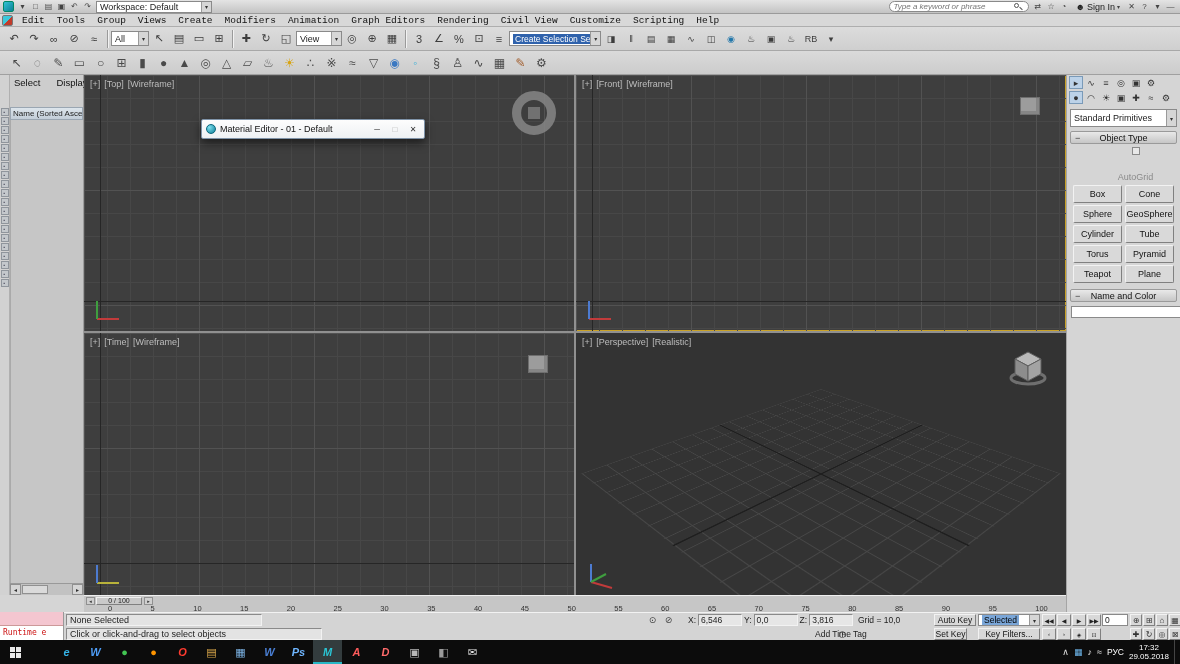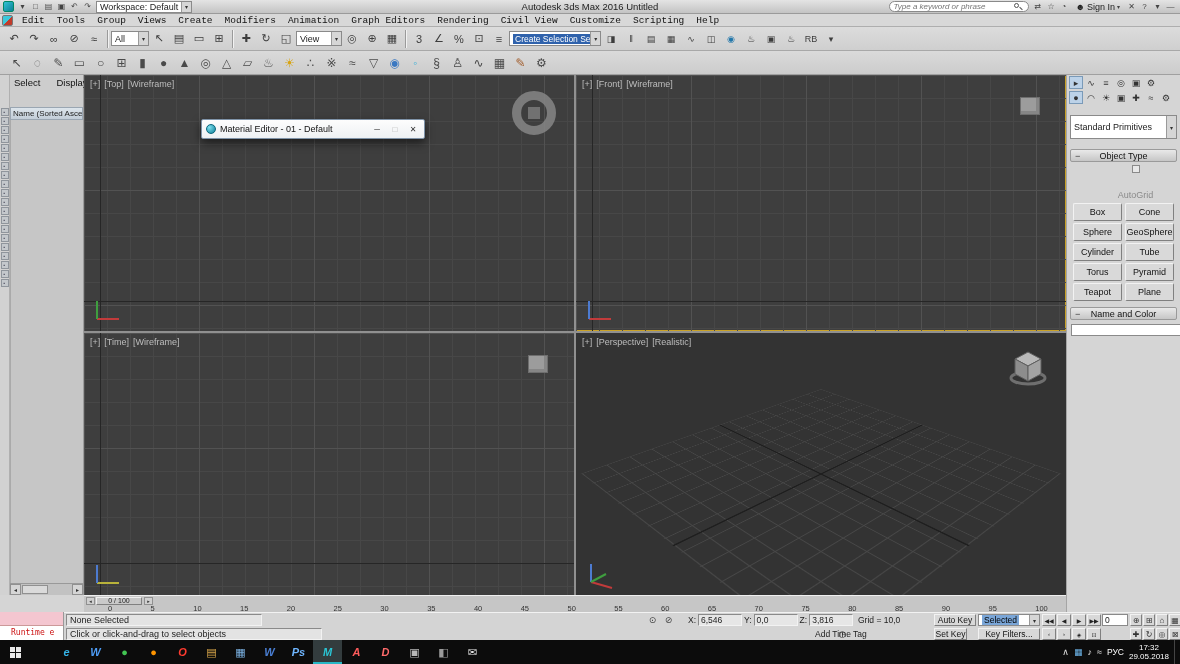--- a/index.html
+++ b/index.html
@@ -14,21 +14,21 @@
     display:flex; align-items:center; gap:2px; padding:0 3px; font-size:9px; }
   .app-logo { width:11px; height:11px; border-radius:2px;
     background:linear-gradient(135deg,#35c2d4,#0a7f96); border:1px solid #086; }
   .ticon { width:13px; height:12px; display:flex; align-items:center; justify-content:center;
     color:#444; font-size:8px; }
   .quick { display:flex; align-items:center; }
   .combo { background:#fff; border:1px solid #8a8a8a; display:flex; align-items:center;
     font-size:9px; height:12px; padding-left:3px; color:#222; }
   .combo .arrow { margin-left:auto; width:10px; height:100%; background:#d6d6d6;
     border-left:1px solid #9a9a9a; font-size:6px; display:flex; align-items:center; justify-content:center; color:#333; }
-  #titlebar .workspace { width:96px; }
+  #titlebar .workspace { width:116px; }
   .tb-title { position:absolute; left:0; right:0; text-align:center; pointer-events:none;
     font-size:9.5px; color:#222; }
   .search { margin-left:auto; width:140px; height:11px; background:#fff; border:1px solid #8a8a8a;
     border-radius:6px; display:flex; align-items:center; padding:0 3px; z-index:2; }
   .search input { border:none; outline:none; width:120px; font-size:8px; font-style:italic;
     color:#888; background:transparent; font-family:inherit; }
   .mag { position:relative; width:9px; height:9px; display:block; }
   .mag-c { position:absolute; left:1px; top:1px; width:5px; height:5px; border:1px solid #555; border-radius:50%; }
   .mag-h { position:absolute; left:6px; top:6px; width:4px; height:1px; background:#555; transform:rotate(45deg); }
   .signin { display:flex; align-items:center; gap:2px; padding:0 3px; color:#222; z-index:2; }
@@ -113,21 +113,21 @@
     background-size:340px 340px,340px 340px,26px 26px,26px 26px; }
   .pcube { position:absolute; right:18px; top:16px; z-index:2; }
 
   
   #cmdpanel { position:absolute; left:1066px; top:75px; width:114px; height:537px;
     background:#d5d5d5; border-left:1px solid #a5a5a5; }
   .cp-tabs, .cp-cats { display:flex; align-items:center; padding:1px 2px; gap:1px; }
   .cp-tab, .cp-cat { width:14px; height:13px; display:flex; align-items:center; justify-content:center;
     font-size:9px; color:#333; border:1px solid transparent; }
   .cp-tab[data-active="true"], .cp-cat[data-active="true"] { background:#bcd2e8; border:1px solid #7a9ab8; }
-  .cp-combo { margin:10px 3px; height:24px; }
+  .cp-combo { margin:4px 3px; height:18px; }
   .rollout { height:13px; margin:4px 3px 2px; background:linear-gradient(#e9e9e9,#c6c6c6);
     border:1px solid #9a9a9a; border-radius:2px; display:flex; align-items:center;
     justify-content:center; font-size:9px; color:#111; position:relative; }
   .rollout .minus { position:absolute; left:4px; font-size:9px; color:#333; }
   .autogrid { display:flex; align-items:center; gap:17px; padding:1px 0 2px 24px;flex-direction:column; }
   .cb { width:8px; height:8px; background:#e8e8e8; border:1px solid #8a8a8a; }
   .aglabel { font-size:9px; color:#8a8a8a; }
   .prim-grid { display:grid; grid-template-columns:1fr 1fr; gap:2px 3px; padding:1px 6px 2px; }
   .prim-btn { height:18px; font-size:9px; font-family:inherit; color:#111; background:#d9d9d9;
     border:1px solid; border-color:#f2f2f2 #808080 #808080 #f2f2f2; border-radius:2px; }
@@ -183,21 +183,21 @@
   .navcluster.r1 { left:1130px; top:1px; }
   .navcluster.r2 { left:1130px; top:15px; }
   .nv { width:12px; height:12px; background:#d8d8d8; border:1px solid;
     border-color:#f2f2f2 #808080 #808080 #f2f2f2; font-size:8px; display:flex;
     align-items:center; justify-content:center; color:#333; }
   #maxscript { position:absolute; left:0; top:612px; width:64px; height:28px;
     border-right:1px solid #999; z-index:3; }
   .ms1 { height:14px; background:#f4c6d0; border-bottom:1px solid #c99; }
   .ms2 { height:14px; background:#ffffff; color:#cc1111;
     font-family:"DejaVu Sans Mono","Liberation Mono",monospace; font-size:8px; line-height:13px;
-    padding-left:11px; white-space:nowrap; overflow:hidden; }
+    padding-left:3px; white-space:nowrap; overflow:hidden; }
 
   
   #taskbar { position:absolute; left:0; top:640px; width:1180px; height:24px; background:#0c0c0c;
     display:flex; align-items:center; }
   .start { width:30px; height:24px; display:flex; align-items:center; justify-content:center; }
   .winlogo { display:grid; grid-template-columns:5px 5px; grid-template-rows:5px 5px; gap:1px; }
   .winlogo i { background:#e8e8e8; display:block; }
   .tb-apps { display:flex; margin-left:22px; }
   .tb-app { width:29px; height:24px; display:flex; align-items:center; justify-content:center;
     font-size:11px; font-weight:bold; font-style:normal; color:#ccc; }
@@ -232,21 +232,20 @@
         <span class="ticon">□</span>
         <span class="ticon">▤</span>
         <span class="ticon">▣</span>
         <span class="ticon">↶</span>
         <span class="ticon">↷</span>
       </div>
     <div class="combo workspace">
       <span>Workspace: Default</span>
       <span class="arrow">▾</span>
     </div>
-    <div class="tb-title">Autodesk 3ds Max 2016    Untitled</div>
     <div class="search">
       <input placeholder="Type a keyword or phrase" style="">
       <span class="mag">
           <span class="mag-c"></span>
           <span class="mag-h"></span>
         </span>
     </div>
     <div class="quick">
 
     <span class="ticon">⇄</span>

